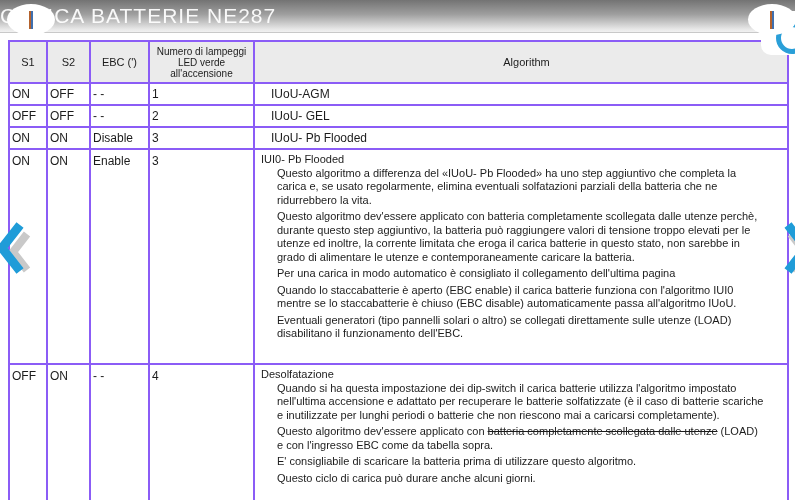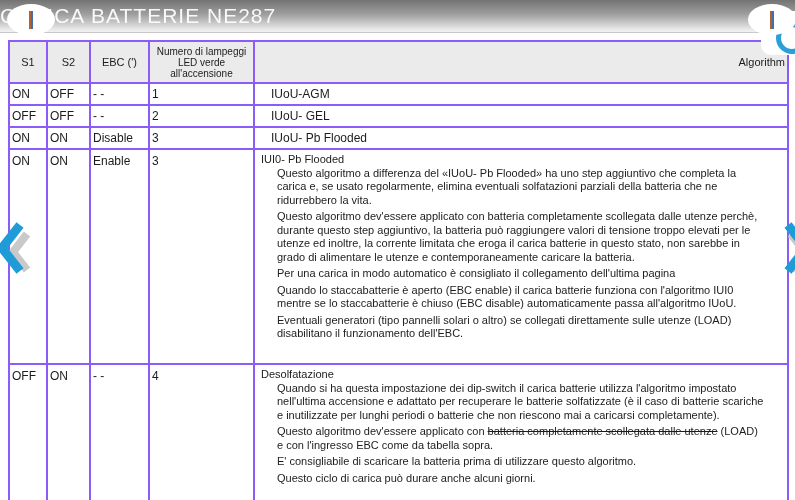--- a/index.html
+++ b/index.html
@@ -42,21 +42,21 @@
     position:absolute;left:8px;top:40px;width:781px;z-index:2;
     border-collapse:collapse;table-layout:fixed;background:#ffffff;
   }
   table{border:2px solid #474747;}
   th,td{border:2px solid #8b5cf6;}
   th{
     background:#ebebeb;font-weight:400;font-size:11px;height:38px;
     padding:1px 2px;text-align:center;vertical-align:middle;
   }
   th.small{font-size:10px;line-height:11px;}
-  th.alg-h{text-align:right;padding-left:13px;}
+  th.alg-h{text-align:center;padding-left:13px;}
   td{
     font-size:12px;text-align:left;height:20px;padding:0 2px;vertical-align:middle;
   }
   td.alg{text-align:left;padding:0 16px;}
   tr.tall td{vertical-align:top;padding-top:4px;}
   tr.tall td.alg{font-size:11px;line-height:13.5px;padding:3px 22px 8px 6px;}
   tr.r4{height:215px;}
   tr.r5{height:160px;}
   .alg-title{margin:0;}
   .alg p{margin:0 0 3px 16px;}

